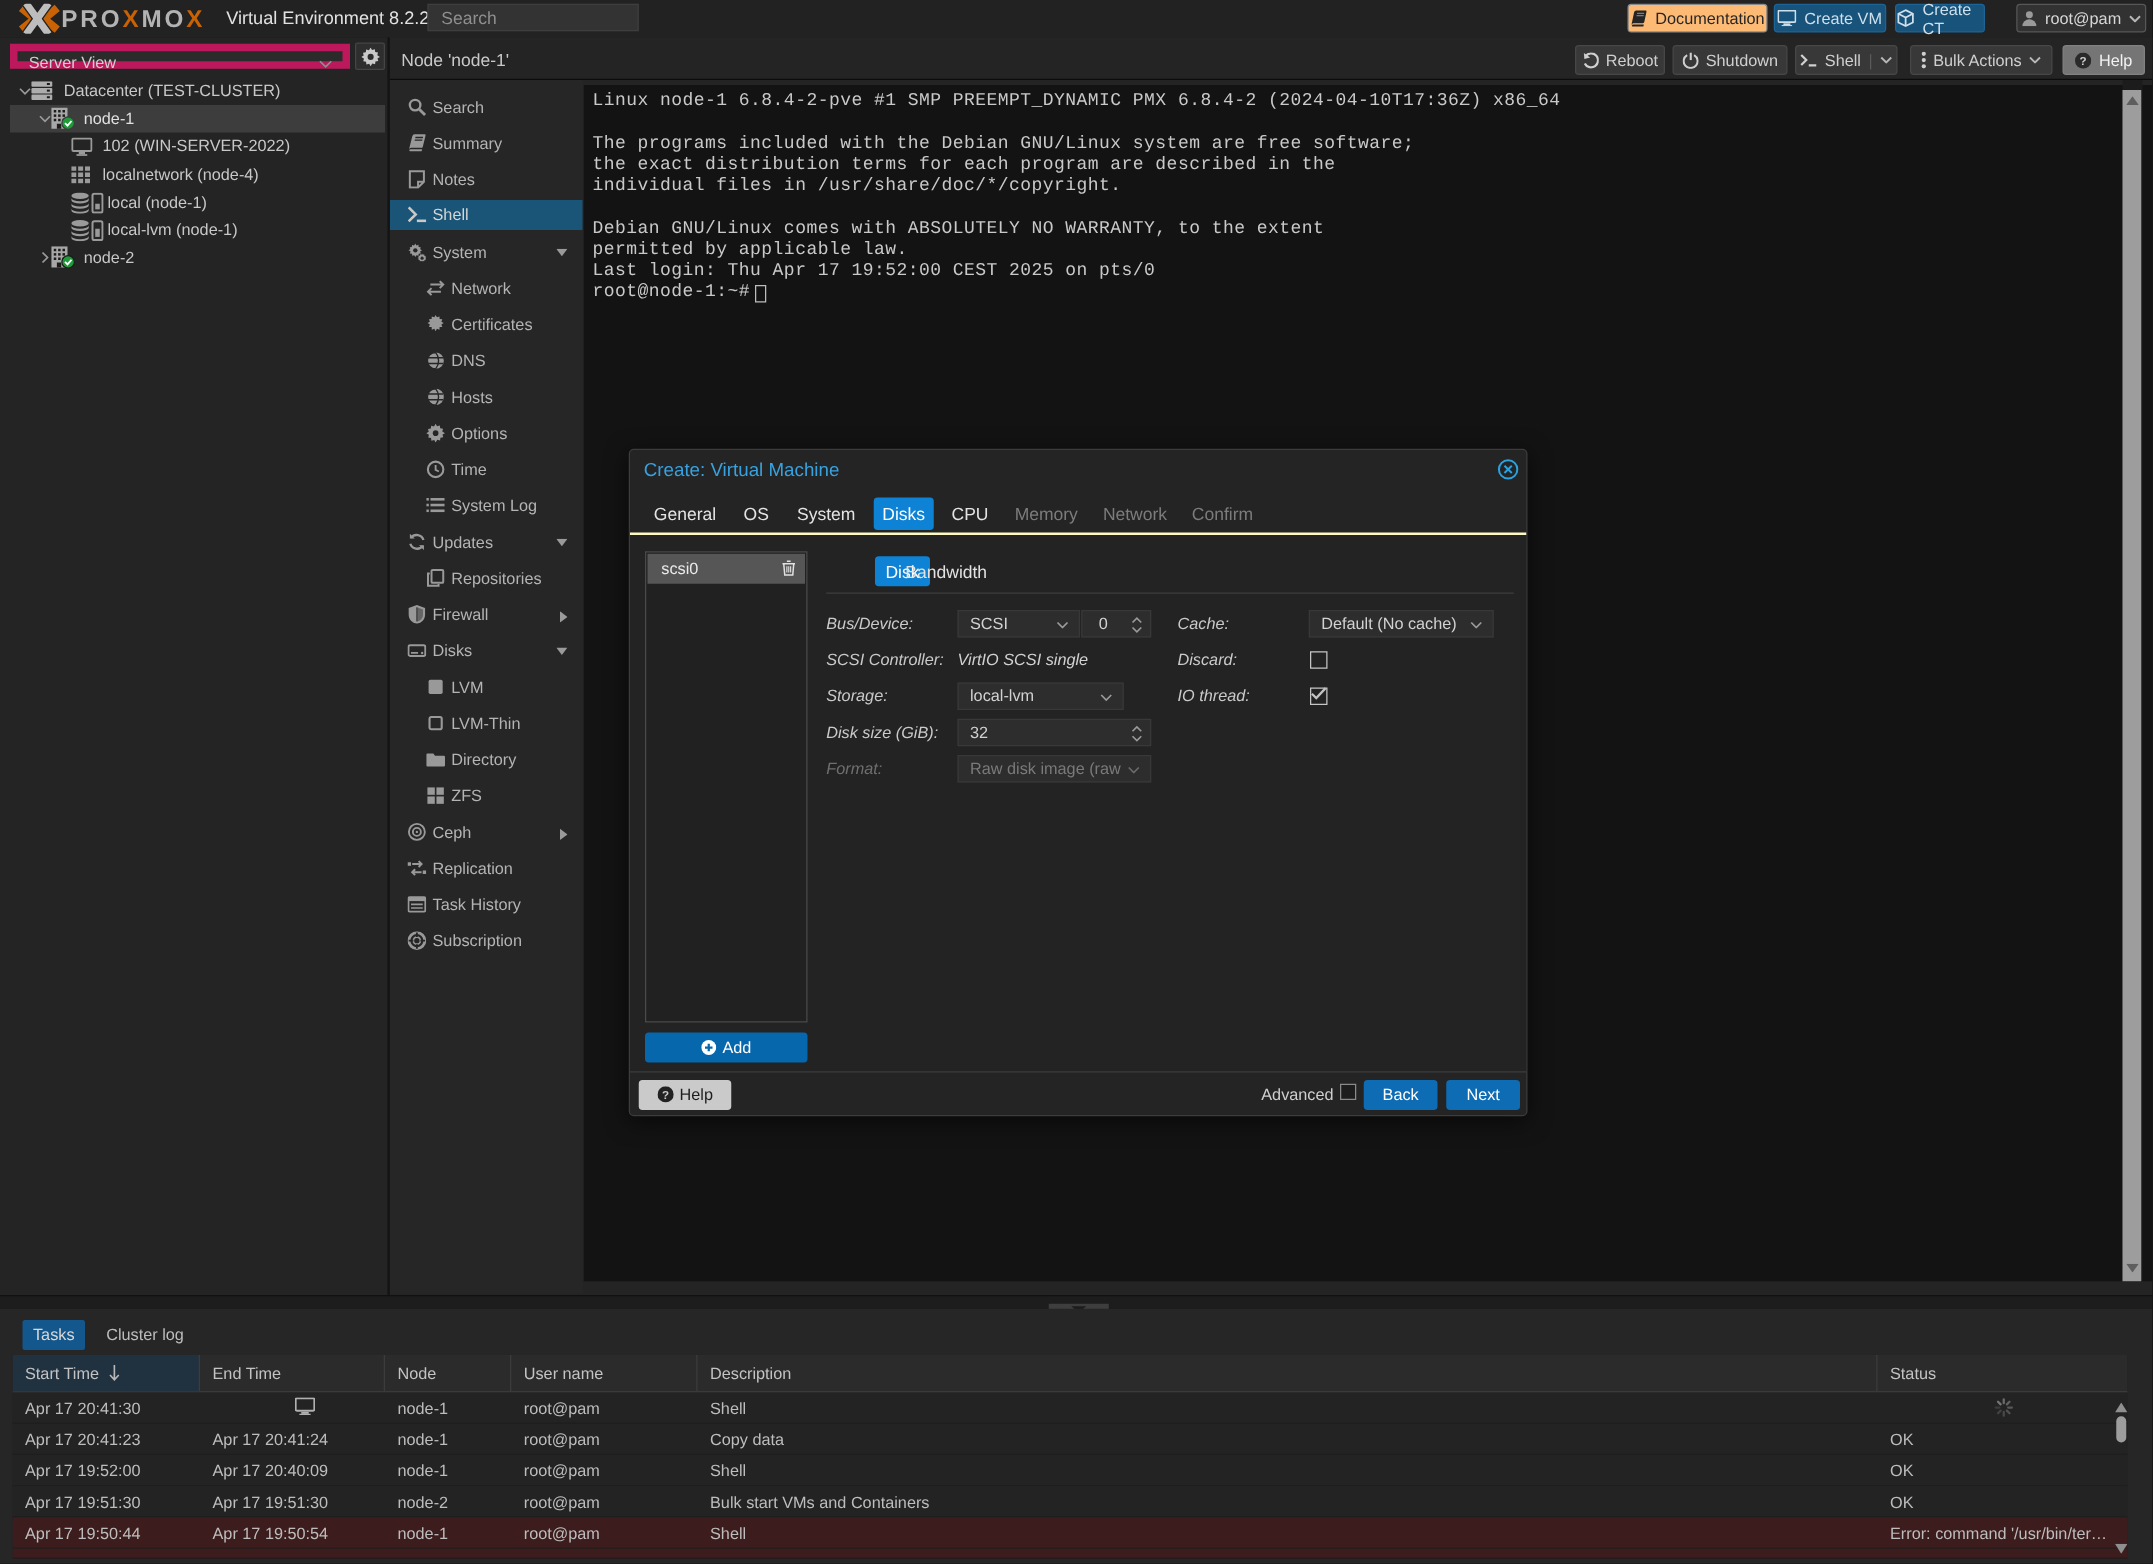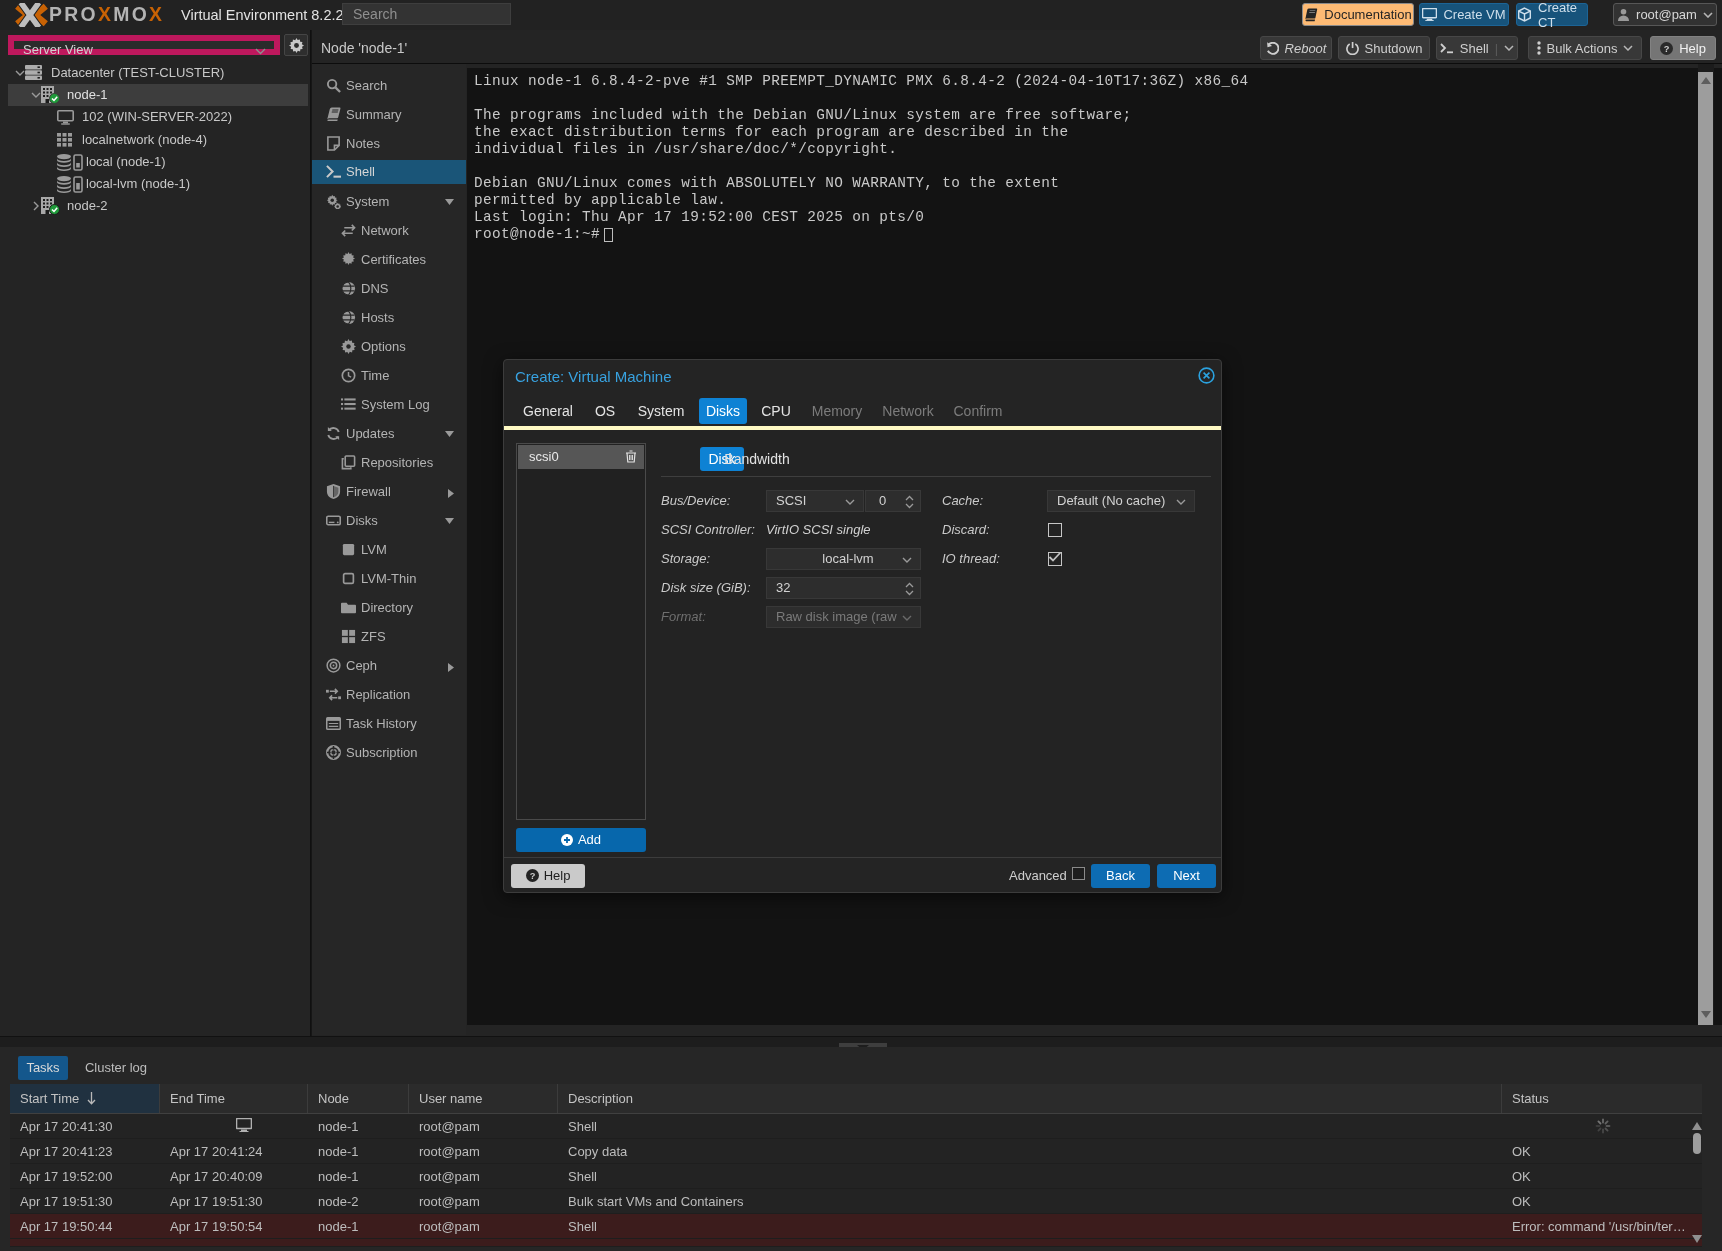--- a/index.html
+++ b/index.html
@@ -74,21 +74,21 @@
 
 #gscroll { position:absolute; left:1682px; top:30px; width:10px; height:133px; }
 
 
 #modal { position:absolute; left:503px; top:359px; width:719px; height:534px; background:#242424; border:1px solid #3c3c3c; border-radius:4px; box-shadow:0 4px 18px rgba(0,0,0,0.55); }
 #mtitle { position:absolute; left:11px; top:8px; font-size:15px; color:#38a2e0; }
 #mclose { position:absolute; left:694px; top:7px; width:17px; height:17px; }
 .wtab { position:absolute; top:38px; height:26px; font-size:14px; color:#e4e4e4; line-height:26px; text-align:center; border-radius:3px; }
 .wtab.dis { color:#7c7c7c; }
 .wtab.act { background:#0e82d4; color:#ffffff; }
-#mbody { position:absolute; left:0px; top:66px; width:717px; height:431px; background:#232323; border-top:4px solid #fef9c3; }
+#mbody { position:absolute; left:0px; top:66px; width:717px; height:431px; background:#232323; border-top:2px solid #fef9c3; }
 #dlist { position:absolute; left:12px; top:13px; width:130px; height:377px; background:#212121; border:1px solid #4a4a4a; }
 #dlrow { position:absolute; left:1px; top:1px; width:126px; height:24px; background:#565656; color:#eaeaea; font-size:13px; line-height:24px; padding-left:11px; }
 #btnAdd { position:absolute; left:12px; top:398px; width:130px; height:24px; background:#0767ac; border-radius:3px; color:#fff; font-size:13px; text-align:center; line-height:24px; }
 .stab { position:absolute; top:17px; height:24px; font-size:14px; line-height:24px; text-align:center; color:#e2e2e2; border-radius:3px; }
 .stab.act { background:#0e82d4; color:#fff; }
 #fsep { position:absolute; left:157px; top:46px; width:550px; height:1px; background:#3e3e3e; }
 .flabel { position:absolute; font-size:13px; color:#cacaca; height:22px; line-height:22px;font-style:italic; }
 .flabel.dis { color:#6f6f6f; }
 .finput { position:absolute; height:22px; background:#2d2d2d; border:1px solid #383838; font-size:13px; color:#d2d2d2; line-height:20px; padding-left:9px; }
 .finput.dis { color:#7a7a7a; }
@@ -270,21 +270,21 @@
       </g>
       <circle cx="13.5" cy="12.5" r="5" fill="#1f9b3a" stroke="#1c1c1c" stroke-width="1"></circle>
       <path d="M11 12.5 L13 14.5 L16.2 10.8" stroke="#ffffff" stroke-width="1.5" fill="none"></path>
     </svg>
     <span class="lbl" style="left:67px">node-2</span>
   </div>
 </div>
 <div id="contentbg"></div>
 <div id="cheader">
   <div id="ctitle">Node 'node-1'</div>
-  <div class="tbtn" style="left:948px; width:72px;font-style:italic;">
+  <div class="tbtn" style="left:948px; width:72px;">
     <svg width="13" height="13" viewBox="0 0 14 14">
           <path d="M2.6 3.2 a6 6 0 1 1 -0.6 6.2" stroke="#cfcfcf" stroke-width="2" fill="none"></path>
           <path d="M1.2 0.4 L1.6 5.6 L6.6 4.2 Z" fill="#cfcfcf"></path>
         </svg>
     <span>Reboot</span>
   </div>
   <div class="tbtn" style="left:1026px; width:92px;">
     <svg width="13" height="13" viewBox="0 0 14 14">
           <path d="M4 2.2 a6 6 0 1 0 6 0" stroke="#cfcfcf" stroke-width="1.8" fill="none"></path>
           <rect x="6.2" y="0" width="1.8" height="6.5" fill="#cfcfcf"></rect>
@@ -672,21 +672,21 @@
     </div>
     <div class="flabel" style="left:438px; top:60px;">Cache:</div>
     <div class="finput" style="left:543px; top:60px; width:148px;">Default (No cache)<svg width="10" height="6" viewBox="0 0 10 6" style="position:absolute; right:8px; top:8px;">
             <path d="M1 1 L5 5 L9 1" stroke="#9a9a9a" stroke-width="1.4" fill="none"></path>
           </svg></div>
     <div class="flabel" style="left:157px; top:89px;">SCSI Controller:</div>
     <div class="flabel" style="left:262px; top:89px; color:#d2d2d2">VirtIO SCSI single</div>
     <div class="flabel" style="left:438px; top:89px;">Discard:</div>
     <div class="cbox" style="left:544px; top:93px;"></div>
     <div class="flabel" style="left:157px; top:118px;">Storage:</div>
-    <div class="finput" style="left:262px; top:118px; width:155px;text-align:center;">local-lvm<svg width="10" height="6" viewBox="0 0 10 6" style="position:absolute; right:8px; top:8px;">
+    <div class="finput" style="left:262px; top:118px; width:133px;">local-lvm<svg width="10" height="6" viewBox="0 0 10 6" style="position:absolute; right:8px; top:8px;">
             <path d="M1 1 L5 5 L9 1" stroke="#9a9a9a" stroke-width="1.4" fill="none"></path>
           </svg></div>
     <div class="flabel" style="left:438px; top:118px;">IO thread:</div>
     <div class="cbox" style="left:544px; top:122px;">
           <svg width="14" height="12" viewBox="0 0 14 12" style="position:absolute; left:-1px; top:-2px;">
             <path d="M1.5 6 L5 9.5 L12.5 1.5" stroke="#c2c2c2" stroke-width="1.8" fill="none"></path>
           </svg>
         </div>
     <div class="flabel" style="left:157px; top:147px;">Disk size (GiB):</div>
     <div class="finput" style="left:262px; top:147px; width:155px;">32

